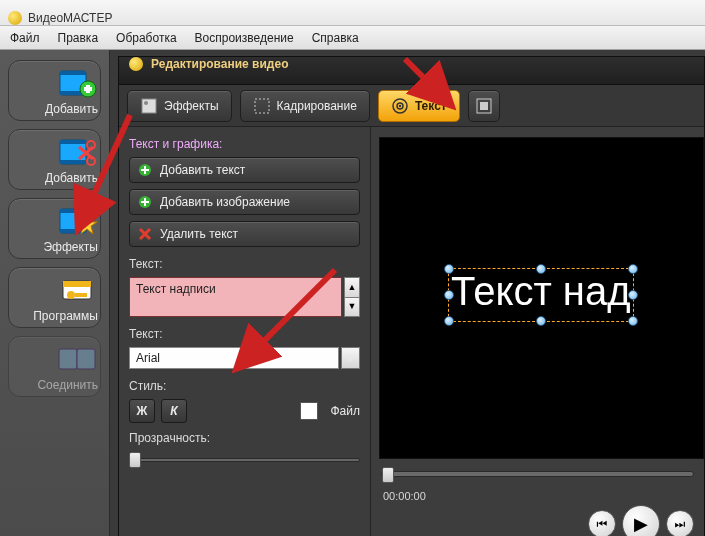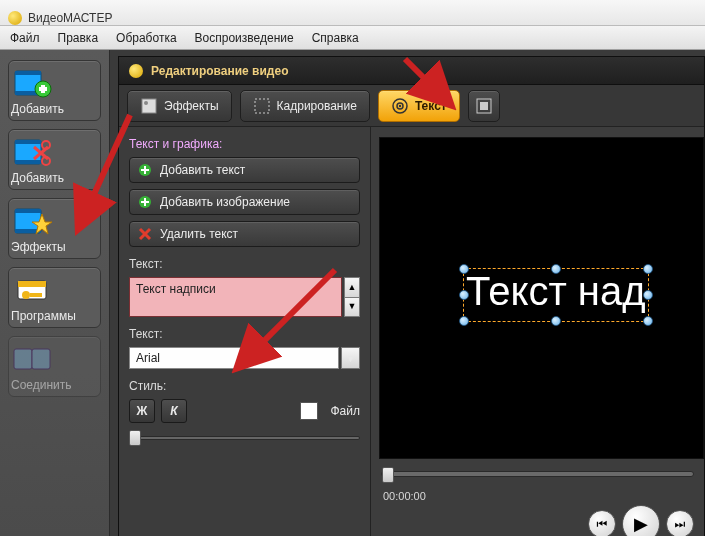--- a/index.html
+++ b/index.html
@@ -4,26 +4,26 @@
 <style>
   *{box-sizing:border-box;margin:0;padding:0}
   html,body{width:705px;height:536px;font-family:Tahoma,Arial,sans-serif;font-size:12px;overflow:hidden;background:#4a4a4a}
   .titlebar{height:26px;background:linear-gradient(#f7f7f7,#e7e7e7);border-bottom:1px solid #bbb;display:flex;align-items:flex-end;padding:0 8px;gap:6px}
   .titlebar .logo{width:14px;height:14px;border-radius:50%;background:radial-gradient(circle at 35% 35%,#ffe97a,#d9a400)}
   .titlebar .title{color:#333;font-size:12px}
   .menubar{height:24px;background:linear-gradient(#f4f4f4,#e0e0e0);border-bottom:1px solid #a0a0a0;display:flex;align-items:center;padding:0 10px;gap:18px;color:#222}
   .menubar span{cursor:pointer}
   .workspace{display:flex;height:486px;background:#3f3f3f}
   .sidebar{width:110px;background:linear-gradient(#5a5a5a,#4b4b4b);padding:10px 8px 0;display:flex;flex-direction:column;gap:8px;border-right:1px solid #2b2b2b}
-  .side-btn{background:#5b5b5b;border:1px solid #353535;border-radius:6px;padding:6px 2px 4px;display:flex;flex-direction:column;align-items:flex-start;gap:3px;color:#eaeaea;cursor:pointer;box-shadow:inset 0 1px 0 rgba(255,255,255,.12)}
+  .side-btn{background:#5b5b5b;border:1px solid #353535;border-radius:12px;padding:6px 2px 4px;display:flex;flex-direction:column;align-items:flex-end;gap:3px;color:#eaeaea;cursor:pointer;box-shadow:inset 0 1px 0 rgba(255,255,255,.12)}
   .side-btn.disabled{opacity:.55}
   .side-ico{width:42px;height:32px;display:flex;align-items:center;justify-content:center}
   .main{flex:1;display:flex;flex-direction:column;background:#3a3a3a;position:relative}
   .subwin{margin:6px 0 0 8px}
-  .subwin-title{height:28px;background:linear-gradient(#2e2e2e,#1f1f1f);border:1px solid #0f0f0f;border-bottom:none;display:flex;align-items:center;padding:0 10px;gap:8px;color:#efcf7f;font-weight:600}
+  .subwin-title{height:28px;background:linear-gradient(#2e2e2e,#1f1f1f);border:1px solid #0f0f0f;border-bottom:none;display:flex;padding:0 10px;gap:8px;color:#efcf7f;font-weight:600}
   .subwin-title .sicon{width:14px;height:14px;border-radius:50%;background:radial-gradient(circle at 35% 35%,#ffe97a,#d9a400)}
   .subwin-body{border:1px solid #0f0f0f;background:#3d3d3d}
   .tabs{height:42px;display:flex;align-items:center;gap:8px;padding:5px 8px;background:#373737;border-bottom:1px solid #222}
   .tab{height:32px;display:flex;align-items:center;gap:6px;padding:0 12px;border:1px solid #1e1e1e;border-radius:5px;background:linear-gradient(#4d4d4d,#363636);color:#ececec;cursor:pointer;box-shadow:inset 0 1px 0 rgba(255,255,255,.12)}
   .tab.active{background:linear-gradient(#ffd766,#f2a208);color:#2a1a00;border-color:#b06e00;font-weight:700}
   .tab .tico{width:18px;height:18px;display:flex;align-items:center;justify-content:center}
   .content{display:flex;min-height:418px}
   .panel{width:252px;border-right:1px solid #222;padding:8px 10px;color:#e9e9e9;display:flex;flex-direction:column;gap:6px;background:#3c3c3c}
   .panel .sect-label{color:#f0abfc;margin-top:2px}
   .actbtn{height:26px;background:linear-gradient(#4e4e4e,#393939);border:1px solid #1c1c1c;border-radius:4px;display:flex;align-items:center;gap:8px;padding:0 8px;color:#ededed;cursor:pointer;box-shadow:inset 0 1px 0 rgba(255,255,255,.1)}
@@ -40,21 +40,21 @@
   .style-row{display:flex;align-items:center;gap:6px}
   .stylebtn{width:26px;height:24px;background:linear-gradient(#4e4e4e,#363636);border:1px solid #1a1a1a;border-radius:3px;color:#e8e8e8;font-weight:700;cursor:pointer;font-style:italic;display:flex;align-items:center;justify-content:center}
   .stylebtn.bold{font-style:normal}
   .color-swatch{width:18px;height:18px;background:#fff;border:1px solid #555;margin-left:auto}
   .opacity-row{margin-top:2px}
   .slider-wrap{position:relative;height:18px;display:flex;align-items:center}
   .slider-track{flex:1;height:4px;background:#666;border-radius:2px;border:1px solid #2a2a2a}
   .slider-thumb{position:absolute;left:0;top:1px;width:12px;height:16px;background:linear-gradient(#f0f0f0,#c9c9c9);border:1px solid #555;border-radius:2px}
   .preview{flex:1;display:flex;flex-direction:column}
   .video-box{flex:1;margin:10px 0 0 8px;background:#000;border:1px solid #111;position:relative;overflow:hidden}
-  .text-overlay{position:absolute;left:83px;top:130px;border:1px dashed #ffa92b;padding:2px 2px 10px 2px}
+  .text-overlay{position:absolute;left:68px;top:130px;border:1px dashed #ffa92b;padding:2px 2px 10px 2px}
   .text-overlay .ov{color:#fff;font-size:40px;font-family:Arial;line-height:1;white-space:nowrap}
   .handle{position:absolute;width:10px;height:10px;background:radial-gradient(circle at 35% 35%,#d9f0ff,#6bb3ea);border:1px solid #2a5d88;border-radius:50%}
   .h-tl{left:-5px;top:-5px}.h-tm{left:50%;top:-5px;margin-left:-5px}.h-tr{right:-5px;top:-5px}
   .h-ml{left:-5px;top:50%;margin-top:-5px}.h-mr{right:-5px;top:50%;margin-top:-5px}
   .h-bl{left:-5px;bottom:-5px}.h-bm{left:50%;bottom:-5px;margin-left:-5px}.h-br{right:-5px;bottom:-5px}
   .timeline{height:30px;padding:0 10px;display:flex;align-items:center;gap:10px}
   .tl-track{flex:1;height:6px;background:#6a6a6a;border:1px solid #2a2a2a;border-radius:3px;position:relative}
   .tl-thumb{position:absolute;left:0;top:-5px;width:12px;height:16px;background:linear-gradient(#f0f0f0,#c9c9c9);border:1px solid #555;border-radius:2px}
   .tl-time{color:#d8d8d8;font-size:11px}
   .controls{height:42px;display:flex;justify-content:flex-end;align-items:center;gap:6px;padding-right:10px}
@@ -229,20 +229,21 @@
             </div>
 
             <div class="field-label">Стиль:</div>
             <div class="style-row">
               <div class="stylebtn bold">Ж</div>
               <div class="stylebtn">К</div>
               <div class="color-swatch"></div>
               <span style="margin-left:6px">Файл</span>
             </div>
 
+            <div class="field-label opacity-row">Прозрачность:</div>
             <div class="slider-wrap">
               <div class="slider-track"></div>
               <div class="slider-thumb"></div>
             </div>
           </div>
 
           <div class="preview">
             <div class="video-box">
               <div class="text-overlay">
                 <span class="ov">Текст над</span>

